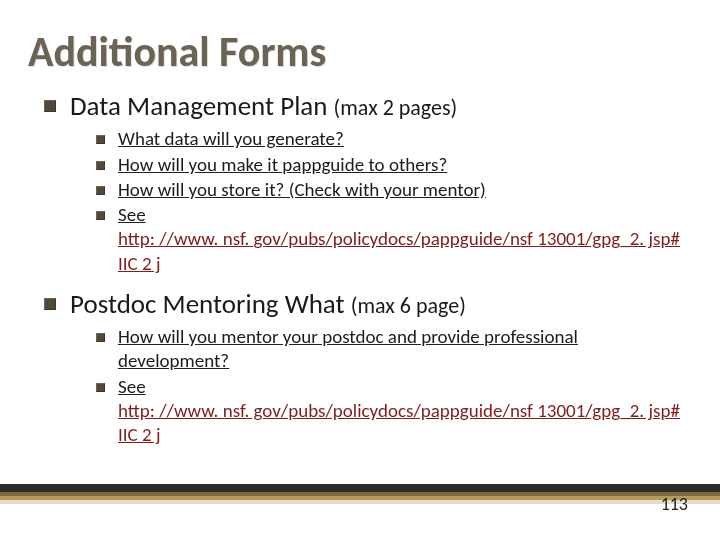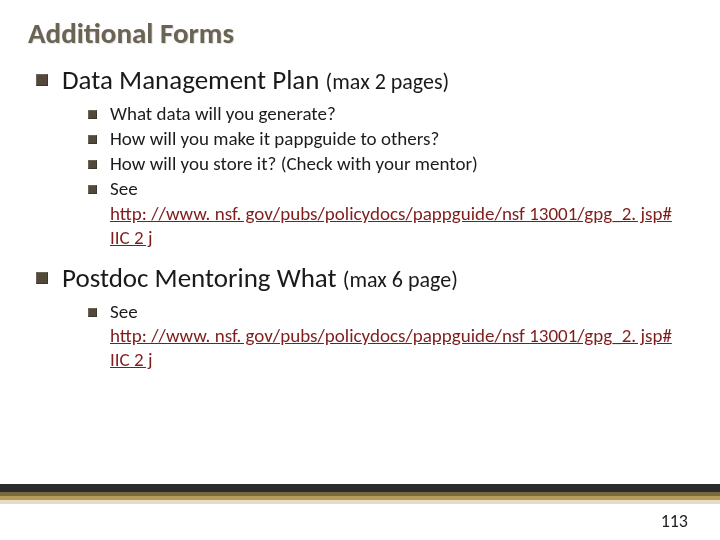--- a/index.html
+++ b/index.html
@@ -14,30 +14,30 @@
     position: relative;
   }
   .slide {
     width: 720px;
     height: 540px;
     position: relative;
     box-sizing: border-box;
     padding: 18px 28px 0 28px;
   }
   .title {
-    font-size: 29px;
+    font-size: 42px;
     font-weight: 700;
     color: #6b6353;
     text-shadow: 1px 1px 0 rgba(0,0,0,0.12), 0 0 1px rgba(0,0,0,0.08);
-    margin: 0 0 14px 0;
+    margin: 12px 0 14px 0;
     line-height: 1.05;
   }
   ul.level1 {
     list-style: none;
-    margin: 0;
+    margin: 8px;
     padding: 0 0 0 8px;
   }
   ul.level1 > li {
     position: relative;
     padding-left: 26px;
     margin-bottom: 6px;
   }
   ul.level1 > li::before {
     content: "";
     position: absolute;
@@ -53,20 +53,21 @@
     line-height: 1.3;
     color: #1a1a1a;
   }
   .l1-note {
     font-size: 22px;
   }
   ul.level2 {
     list-style: none;
     margin: 4px 0 10px 0;
     padding: 0 0 0 26px;
+    text-decoration: underline;
   }
   ul.level2 > li {
     position: relative;
     padding-left: 22px;
     font-size: 19px;
     line-height: 1.28;
     margin-bottom: 1px;
     color: #1c1c1c;
   }
   ul.level2 > li::before {
@@ -93,21 +94,21 @@
     height: 20px;
     background: linear-gradient(to bottom,
       #2b2b2b 0%, #2b2b2b 40%,
       #7a6a3d 40%, #7a6a3d 60%,
       #b29b5b 60%, #b29b5b 80%,
       #e4dcc6 80%, #e4dcc6 100%);
   }
   .page-num {
     position: absolute;
     right: 32px;
-    bottom: 8px;
+    bottom: 25px;
     font-size: 18px;
     color: #222;
   }
 </style>
 </head>
 <body>
 
 <div class="slide">
 
   <h1 class="title">Additional Forms</h1>
@@ -130,20 +131,21 @@
         </li>
       </ul>
     </li>
 
     <li>
       <div class="l1-head">
         <span>Postdoc Mentoring What</span>
         <span class="l1-note">(max 6 page)</span>
       </div>
       <ul class="level2">
+        <li><span>How will you mentor your postdoc and provide professional development?</span></li>
         <li>
           <span>See</span><br>
           <span class="link">http: //www. nsf. gov/pubs/policydocs/pappguide/nsf 13001/gpg_2. jsp#</span><br>
           <span class="link">IIC 2 j</span>
         </li>
       </ul>
     </li>
 
   </ul>
 

